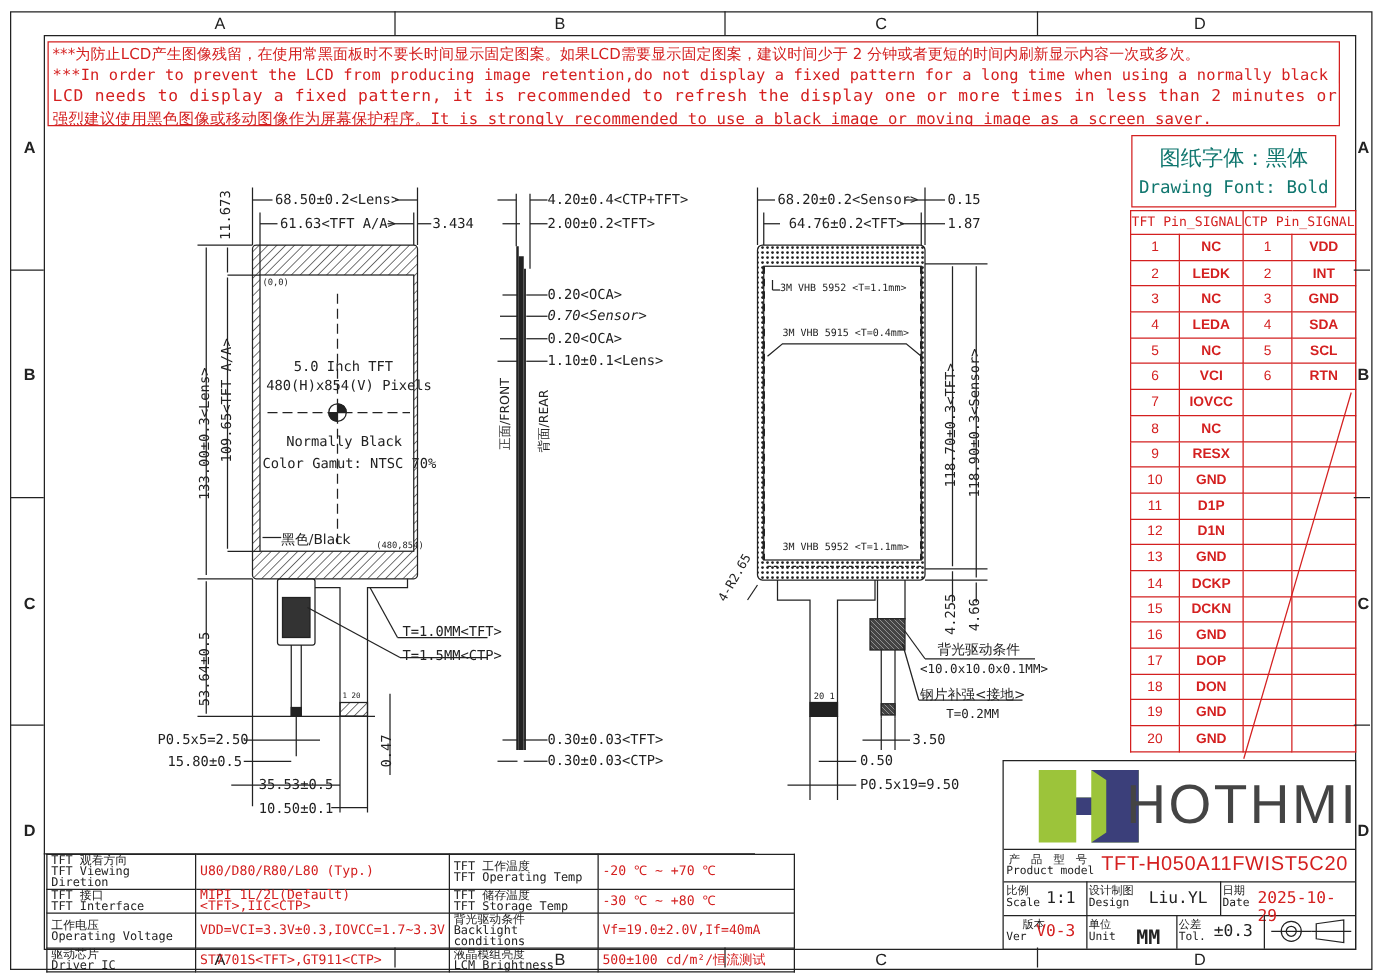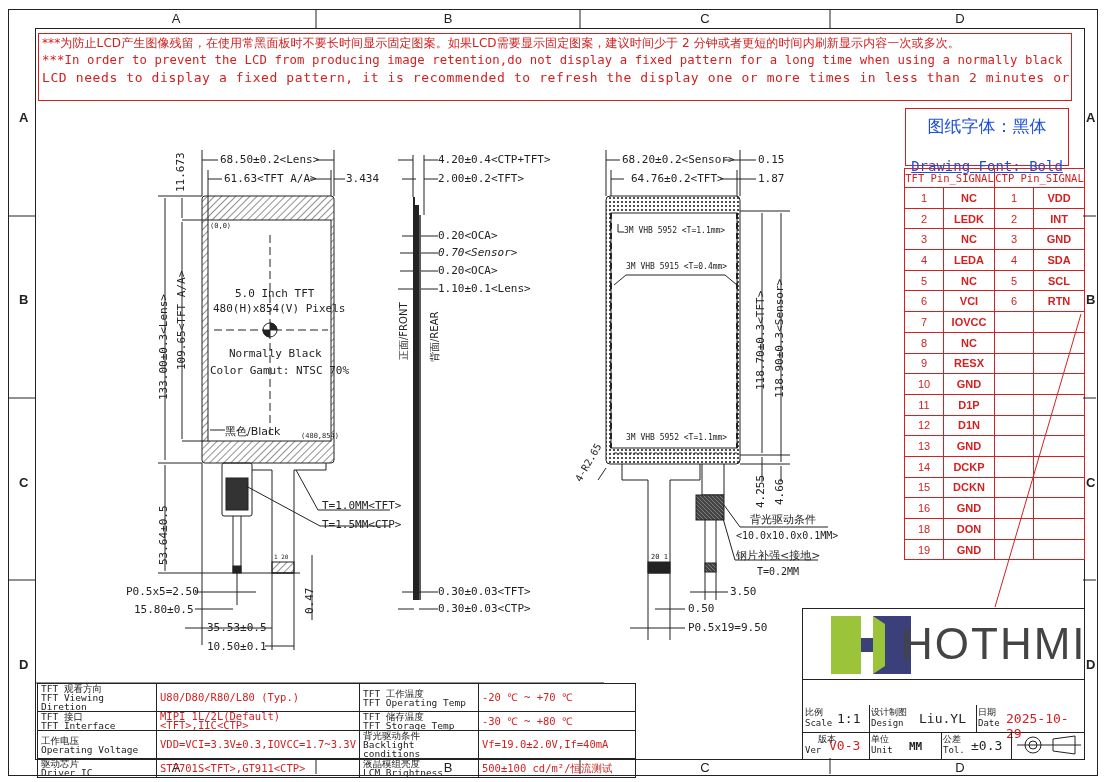--- a/index.html
+++ b/index.html
@@ -4,23 +4,23 @@
 <style>
   html,body{margin:0;padding:0;background:#fff;}
   body{width:1105px;height:782px;position:relative;overflow:hidden;font-family:"DejaVu Sans Mono","Liberation Mono",monospace;color:#222;}
   .abs{position:absolute;}
   .red{color:#d42020;}
   .frame-outer{position:absolute;left:8px;top:9px;width:1088px;height:765px;border:1px solid #222;}
   .frame-inner{position:absolute;left:35px;top:28px;width:1048px;height:730px;border:1px solid #222;}
   .zone-h{position:absolute;font-family:"Liberation Sans",sans-serif;font-size:13px;text-align:center;}
   .zone-v{position:absolute;font-family:"Liberation Sans",sans-serif;font-size:13px;font-weight:bold;}
   .warn{position:absolute;left:38px;top:33px;width:1034px;height:68px;border:1px solid #d42020;font-size:12.3px;color:#d42020;line-height:17px;padding:1px 3px;box-sizing:border-box;letter-spacing:0.1px;white-space:nowrap;overflow:hidden;}
-  .font-box{position:absolute;left:905px;top:108px;width:162px;height:56px;border:1px solid #d42020;color:#1d4ed8;text-align:center;}
+  .font-box{position:absolute;left:905px;top:108px;width:162px;height:56px;border:1px solid #d42020;color:#0f766e;text-align:center;}
   .font-box .zh{font-family:"DejaVu Sans",sans-serif;font-size:17px;margin-top:6px;}
-  .font-box .en{font-size:14px;margin-top:20px;text-decoration:underline;}
+  .font-box .en{font-size:14px;margin-top:4px;}
   table.pins{position:absolute;left:904px;top:168px;border-collapse:collapse;color:#d42020;font-family:"Liberation Sans",sans-serif;font-size:11px;}
   table.pins td{border:1px solid #d42020;height:19.7px;text-align:center;padding:0;}
   table.pins td.n{width:38px;}
   table.pins td.s{width:50px;font-weight:bold;}
   table.pins td.hdr{font-family:"DejaVu Sans Mono",monospace;font-size:10.5px;height:18px;}
   .tb{position:absolute;left:802px;top:608px;width:281px;height:150px;border:1px solid #222;}
   .logo{position:absolute;left:0;top:0;width:281px;height:70px;border-bottom:1px solid #222;}
   .spec{position:absolute;left:37px;top:683px;border-collapse:collapse;font-size:9.5px;}
   .spec td{border:1px solid #222;padding:0 3px;height:17px;line-height:9px;vertical-align:middle;}
   .spec td.lbl{width:112px;}
@@ -49,20 +49,21 @@
 <div class="zone-v" style="left:19px;top:657px;">D</div>
 <div class="zone-v" style="left:1086px;top:110px;">A</div>
 <div class="zone-v" style="left:1086px;top:292px;">B</div>
 <div class="zone-v" style="left:1086px;top:475px;">C</div>
 <div class="zone-v" style="left:1086px;top:657px;">D</div>
 
 <div class="warn">
   <div style="font-family:'DejaVu Sans',sans-serif;font-size:12px;">***为防止LCD产生图像残留，在使用常黑面板时不要长时间显示固定图案。如果LCD需要显示固定图案，建议时间少于 2 分钟或者更短的时间内刷新显示内容一次或多次。</div>
   <div>***In order to prevent the LCD from producing image retention,do not display a fixed pattern for a long time when using a normally black panel.If the</div>
   <div style="font-size:13px;letter-spacing:0.6px;"> LCD needs to display a fixed pattern, it is recommended to refresh the display one or more times in less than 2 minutes or less.</div>
+  <div style="font-size:12.5px;">强烈建议使用黑色图像或移动图像作为屏幕保护程序。It is strongly recommended to use a black image or moving image as a screen saver.</div>
 </div>
 
 <div class="font-box">
   <div class="zh">图纸字体：黑体</div>
   <div class="en">Drawing Font: Bold</div>
 </div>
 
 <table class="pins">
   <tbody>
       <tr>
@@ -159,27 +160,39 @@
         <td class="n"></td>
         <td class="s"></td>
       </tr>
   <tr>
         <td class="n">16</td>
         <td class="s">GND</td>
         <td class="n"></td>
         <td class="s"></td>
       </tr>
   <tr>
+        <td class="n">17</td>
+        <td class="s">DOP</td>
+        <td class="n"></td>
+        <td class="s"></td>
+      </tr>
+  <tr>
         <td class="n">18</td>
         <td class="s">DON</td>
         <td class="n"></td>
         <td class="s"></td>
       </tr>
   <tr>
         <td class="n">19</td>
+        <td class="s">GND</td>
+        <td class="n"></td>
+        <td class="s"></td>
+      </tr>
+  <tr>
+        <td class="n">20</td>
         <td class="s">GND</td>
         <td class="n"></td>
         <td class="s"></td>
       </tr>
 </tbody>
   </table>
 
 <svg width="1105" height="782">
   <defs>
     <pattern id="hatch" width="5" height="5" patternUnits="userSpaceOnUse" patternTransform="rotate(45)">
@@ -452,20 +465,25 @@
 
 <div class="tb">
   <div class="logo">
     <svg width="90" height="68" style="left:24px;top:1px;">
       <path d="M4 6 L34 6 L34 28 L46 28 L46 6 L84 6 L84 64 L46 64 L46 42 L34 42 L34 64 L4 64 Z" fill="#9cc43a"></path>
       <path d="M46 6 L84 6 L84 64 L46 64 L58 56 L58 14 Z" fill="#3b3f7a"></path>
       <rect x="34" y="28" width="12" height="14" fill="#3b3f7a"></rect>
     </svg>
     <div class="abs" style="left:98px;top:10px;font-family:'Liberation Sans',sans-serif;font-size:44px;letter-spacing:2px;color:#444;font-weight:300;">HOTHMI</div>
   </div>
+  <div class="abs" style="left:0;top:70px;width:281px;height:26px;border-bottom:1px solid #222;">
+    <div class="abs" style="left:4px;top:2px;font-family:'DejaVu Sans',sans-serif;font-size:9px;letter-spacing:3px;">产 品 型 号</div>
+    <div class="abs" style="left:2px;top:13px;font-size:9px;">Product model</div>
+    <div class="abs red" style="left:78px;top:4px;font-family:'Liberation Sans',sans-serif;font-size:16px;letter-spacing:0.5px;">TFT-H050A11FWIST5C20</div>
+  </div>
   <div class="abs" style="left:0;top:96px;width:281px;height:27px;border-bottom:1px solid #222;">
     <div class="abs" style="left:0;top:0;width:66px;height:27px;border-right:1px solid #222;">
       <div class="abs" style="left:2px;top:1px;font-family:'DejaVu Sans',sans-serif;font-size:9px;">比例</div>
       <div class="abs" style="left:2px;top:13px;font-size:9px;">Scale</div>
       <div class="abs" style="left:34px;top:6px;font-size:13px;">1:1</div>
     </div>
     <div class="abs" style="left:66px;top:0;width:107px;height:27px;border-right:1px solid #222;">
       <div class="abs" style="left:2px;top:1px;font-family:'DejaVu Sans',sans-serif;font-size:9px;text-align:center;">设计制图</div>
       <div class="abs" style="left:2px;top:13px;font-size:9px;">Design</div>
       <div class="abs" style="left:50px;top:6px;font-size:13px;">Liu.YL</div>
@@ -478,21 +496,21 @@
   </div>
   <div class="abs" style="left:0;top:123px;width:281px;height:27px;">
     <div class="abs" style="left:0;top:0;width:66px;height:27px;border-right:1px solid #222;">
       <div class="abs" style="left:2px;top:1px;font-family:'DejaVu Sans',sans-serif;font-size:9px;padding-left:13px;">版本</div>
       <div class="abs" style="left:2px;top:13px;font-size:9px;">Ver</div>
       <div class="abs red" style="left:26px;top:6px;font-size:13px;">V0-3</div>
     </div>
     <div class="abs" style="left:66px;top:0;width:72px;height:27px;border-right:1px solid #222;">
       <div class="abs" style="left:2px;top:1px;font-family:'DejaVu Sans',sans-serif;font-size:9px;">单位</div>
       <div class="abs" style="left:2px;top:13px;font-size:9px;">Unit</div>
-      <div class="abs" style="left:40px;top:8px;font-size:11px;font-weight:bold;">MM</div>
+      <div class="abs" style="left:40px;top:8px;font-size:16px;font-weight:bold;">MM</div>
     </div>
     <div class="abs" style="left:138px;top:0;width:70px;height:27px;border-right:1px solid #222;">
       <div class="abs" style="left:2px;top:1px;font-family:'DejaVu Sans',sans-serif;font-size:9px;">公差</div>
       <div class="abs" style="left:2px;top:13px;font-size:9px;">Tol.</div>
       <div class="abs" style="left:30px;top:6px;font-size:13px;">±0.3</div>
     </div>
     <svg width="70" height="27" style="left:210px;top:0;">
       <line x1="4" y1="13" x2="36" y2="13" stroke="#222"></line>
       <circle cx="20" cy="13" r="8" fill="none" stroke="#222"></circle>
       <circle cx="20" cy="13" r="4" fill="none" stroke="#222"></circle>

